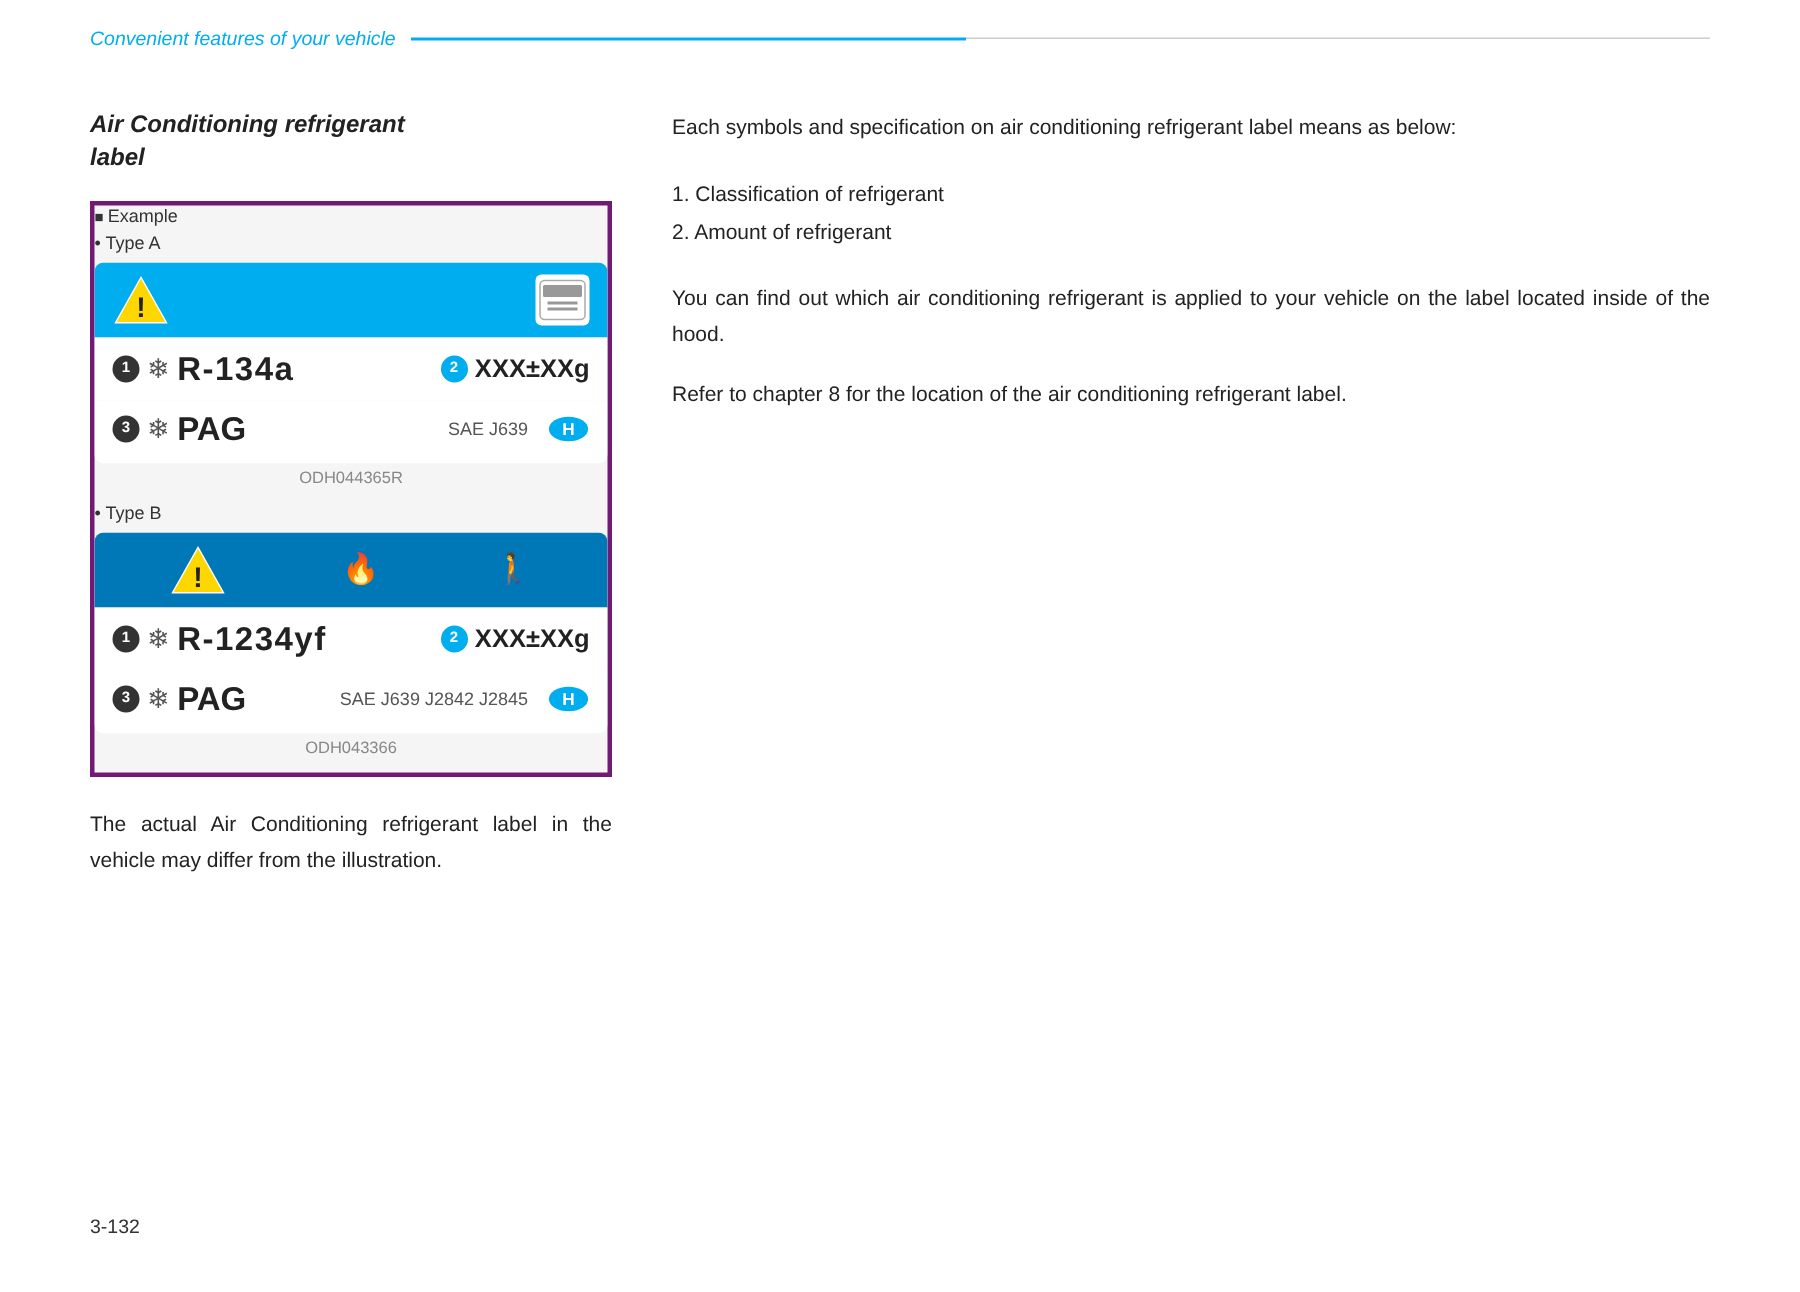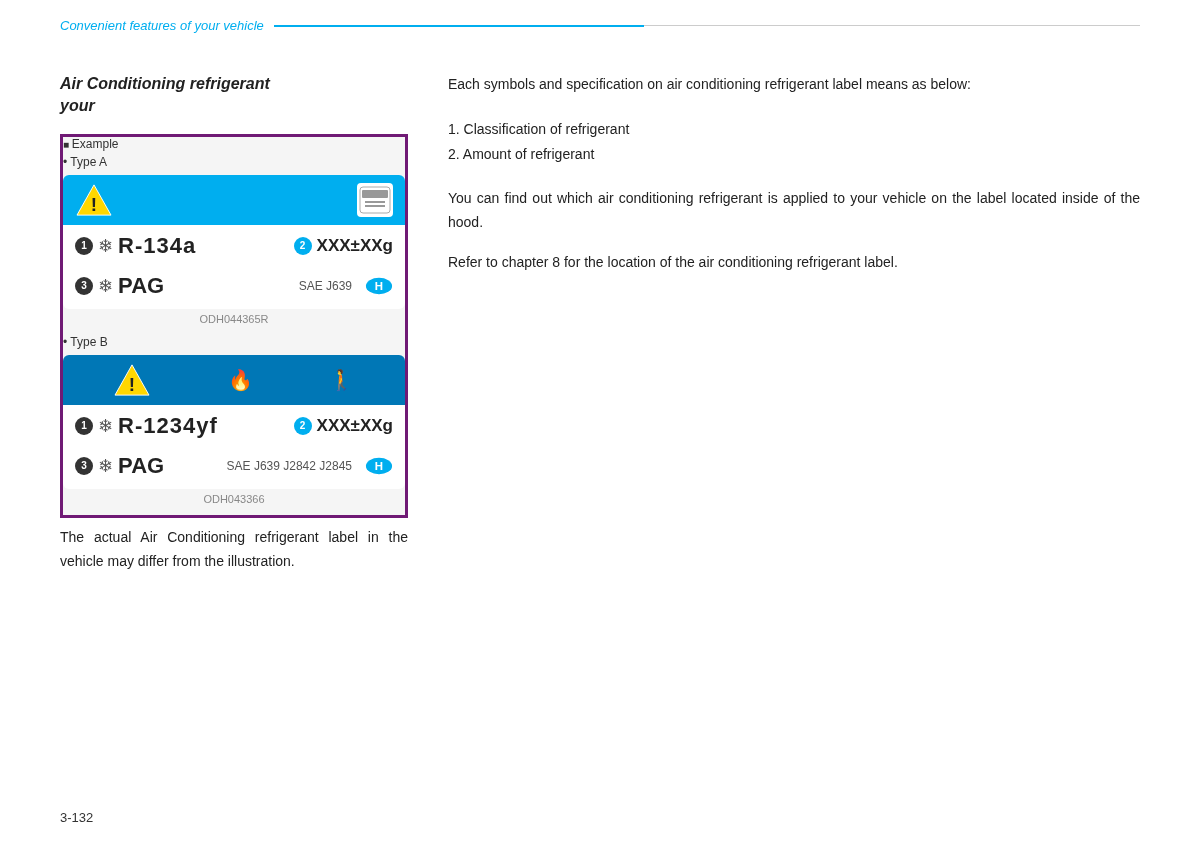--- a/index.html
+++ b/index.html
@@ -217,21 +217,21 @@
 
     .right-para {
       font-size: 14px;
       line-height: 1.7;
       margin-bottom: 16px;
       text-align: justify;
     }
 
     
     .bottom-note {
-      margin-top: 8px;
+      margin-top: 20px;
       font-size: 14px;
       line-height: 1.7;
       text-align: justify;
       max-width: 360px;
     }
 
     
     .page-number {
       position: absolute;
       bottom: 36px;
@@ -302,21 +302,21 @@
     <span class="header-title">Convenient features of your vehicle</span>
     <div class="header-line-blue"></div>
     <div class="header-line-gray"></div>
   </div>
 
   <div class="main-content">
 
     <div class="left-column">
       <div class="section-title">
         <span>Air Conditioning refrigerant</span><br>
-        <span>your</span>
+        <span>label</span>
       </div>
 
       <div class="label-example-container">
         <div class="example-tag">Example</div>
 
         <div class="type-label">Type A</div>
 
         <div class="refrig-label">
 
           <div class="refrig-label-blue-bar">

